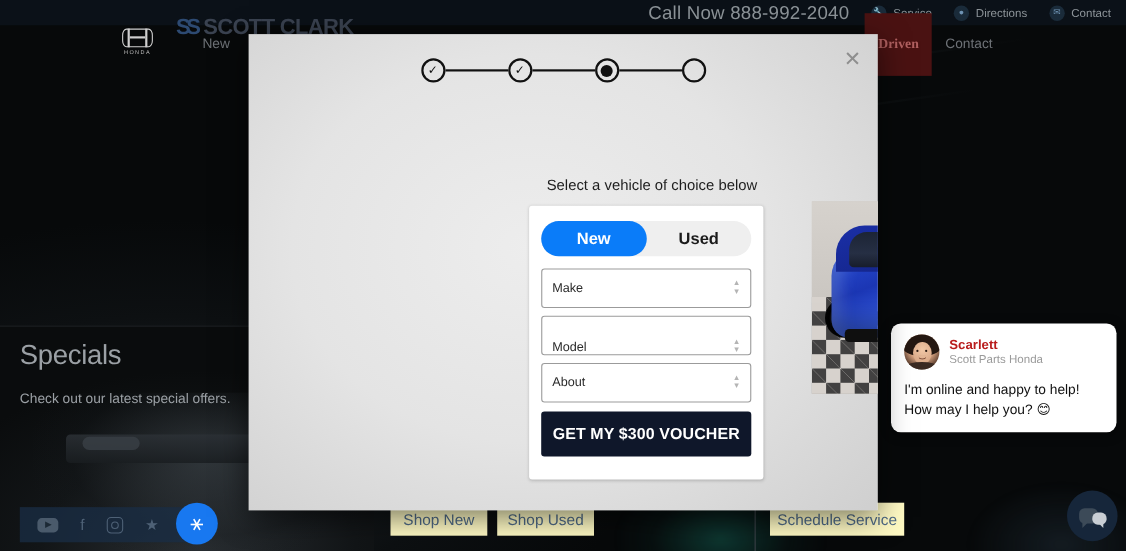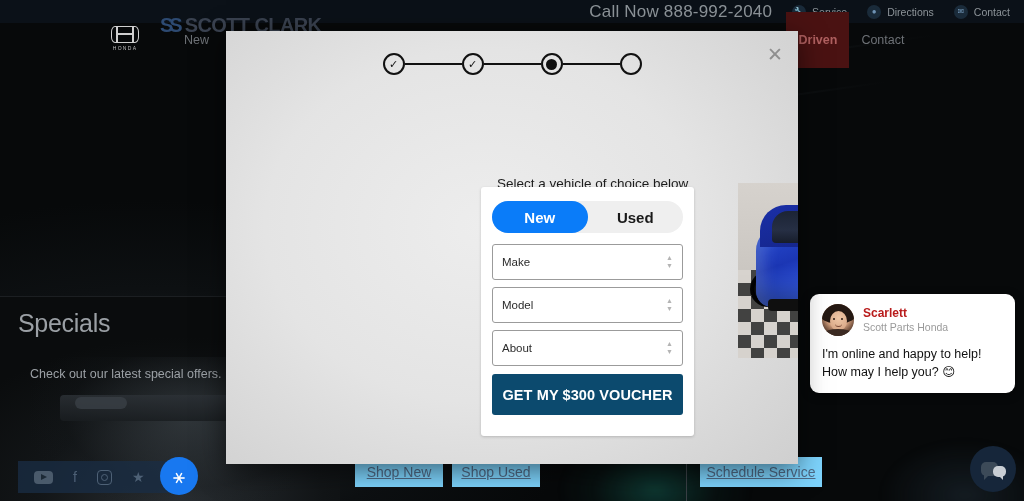--- a/index.html
+++ b/index.html
@@ -63,21 +63,21 @@
   .sc-glyph{color:#2d4a72;font-size:20px;font-weight:bold;letter-spacing:-4px;}
   .sc-name{color:#3a4250;font-size:20px;font-weight:bold;letter-spacing:-.6px;}
 
   
   .main-nav{
     position:absolute;left:0;top:29px;width:1024px;height:22px;
     display:flex;align-items:center;gap:0;padding-left:172px;box-sizing:border-box;
   }
   .nav-item{color:#6d7176;font-size:12.5px;padding:0 12px;white-space:nowrap;}
   .nav-item.green{background:#123014;color:#4c7a4f;}
-  .nav-item.driven{background:#4a1212;color:#b06060;font-weight:bold;padding:21px 12px;}
+  .nav-item.driven{background:#4a1212;color:#b06060;font-weight:bold;padding:21px 12px;font-family:Liberation Serif, serif;}
 
   
   .specials{
     position:absolute;left:0;top:296px;width:340px;height:205px;overflow:hidden;
     background:
       radial-gradient(ellipse 260px 160px at 180px 200px,#2a2f33 0%,#121517 55%,#0a0c0d 100%);
     border-top:1px solid #1c1f22;
   }
   .specials-car{
     position:absolute;left:30px;top:60px;width:320px;height:150px;
@@ -90,42 +90,42 @@
   .spec-hlight{position:absolute;top:100px;width:52px;height:12px;border-radius:6px;background:#3a4046;opacity:.8;}
   .spec-hl-l{left:75px;}
   .spec-hl-r{left:245px;}
   .spec-honda-badge{
     position:absolute;left:232px;top:100px;width:22px;height:13px;border:1.6px solid #585f66;border-radius:3px/5px;
   }
   .specials h2{
     position:absolute;left:18px;top:12px;margin:0;color:#9ba0a5;font-size:25px;font-weight:normal;letter-spacing:-.3px;
   }
   .specials p{
-    position:absolute;left:18px;top:58px;margin:12px;color:#9ba0a5;font-size:12.5px;
+    position:absolute;left:18px;top:58px;margin:0;color:#9ba0a5;font-size:12.5px;
   }
 
   
   .social-bar{
     position:absolute;left:18px;top:461px;width:170px;height:32px;background:rgba(26,46,70,.75);
     display:flex;align-items:center;gap:20px;padding-left:16px;box-sizing:border-box;
   }
   .soc{color:#4e6176;font-size:14px;line-height:1;}
   .soc-yt{width:19px;height:13px;background:#4a5a6b;border-radius:4px;display:flex;align-items:center;justify-content:center;}
   .soc-yt i{border-left:6px solid #1c2935;border-top:3.5px solid transparent;border-bottom:3.5px solid transparent;display:block;}
   .soc-ig{width:13px;height:13px;border:1.7px solid #4e6176;border-radius:4px;position:relative;}
   .soc-ig:after{content:"";position:absolute;left:3px;top:3px;width:5px;height:5px;border:1.5px solid #4e6176;border-radius:50%;}
   .access-btn{
     position:absolute;left:160px;top:457px;width:38px;height:38px;border-radius:50%;background:#1878f0;
     display:flex;align-items:center;justify-content:center;color:#fff;font-size:20px;
   }
 
   
   .bottom-btn{
-    position:absolute;height:30px;background:#7dd3fc;color:#4f6a86;font-size:14px;
-    display:flex;align-items:center;justify-content:center;text-decoration:underline;
+    position:absolute;height:30px;background:#fef9c3;color:#4f6a86;font-size:14px;
+    display:flex;align-items:center;justify-content:center;
   }
   .b-shopnew{left:355px;top:457px;width:88px;}
   .b-shopused{left:452px;top:457px;width:88px;}
   .b-sched{left:700px;top:457px;width:122px;}
   .bottom-divider{position:absolute;left:686px;top:451px;width:1px;height:50px;background:#3a4046;}
 
   
   .chat-launcher{
     position:absolute;left:970px;top:446px;width:46px;height:46px;border-radius:50%;
     background:#16263a;display:flex;align-items:center;justify-content:center;
@@ -187,43 +187,43 @@
     display:flex;align-items:center;justify-content:center;color:#8e8e8e;font-size:19px;line-height:1;font-weight:300;
   }
   .steps{
     position:absolute;left:0;right:0;top:22px;display:flex;align-items:center;justify-content:center;
   }
   .step-dot{width:22px;height:22px;border-radius:50%;border:2.5px solid #111;display:flex;align-items:center;justify-content:center;box-sizing:border-box;background:transparent;}
   .step-dot .chk{color:#111;font-size:11px;font-weight:bold;line-height:1;}
   .step-dot.current:after{content:"";width:11px;height:11px;border-radius:50%;background:#111;}
   .step-line{width:57px;height:2.5px;background:#111;}
   .step-label{position:absolute;left:0;right:0;top:55px;text-align:center;font-size:13px;color:#1d1d1d;}
-  .modal-subtitle{position:absolute;left:271px;top:130px;font-size:13.5px;color:#1d1d1d;margin-top:15px;}
+  .modal-subtitle{position:absolute;left:271px;top:130px;font-size:13.5px;color:#1d1d1d;}
 
   .form-card{
     position:absolute;left:255px;top:156px;width:213px;height:249px;background:#fff;border-radius:3px;
     box-shadow:0 1px 3px rgba(0,0,0,.18);
   }
   .toggle{
     position:absolute;left:11px;top:14px;width:191px;height:32px;border-radius:16px;background:#efefef;display:flex;
   }
   .toggle-opt{
     flex:1;display:flex;align-items:center;justify-content:center;font-size:15px;font-weight:bold;color:#1a1a1a;border-radius:16px;
   }
   .toggle-opt.active{background:#0a7cf9;color:#fff;}
   .sel{
     position:absolute;left:11px;width:191px;height:36px;border:1px solid #9b9b9b;border-radius:3px;background:#fff;
     display:flex;align-items:center;padding:0 9px;box-sizing:border-box;font-size:11.5px;color:#2b2b2b;
   }
   .sel-1{top:57px;}
-  .sel-2{top:100px;}
+  .sel-2{top:100px;align-items:flex-end;}
   .sel-3{top:143px;}
   .sel .spin{margin-left:auto;display:flex;flex-direction:column;align-items:center;gap:2px;color:#b4b4b4;font-size:7px;line-height:.8;}
   .voucher-btn{
-    position:absolute;left:11px;top:187px;width:191px;height:41px;background:#0c4a6e;border-radius:3px;
+    position:absolute;left:11px;top:187px;width:191px;height:41px;background:#0f172a;border-radius:3px;
     display:flex;align-items:center;justify-content:center;color:#fff;font-size:14.5px;font-weight:bold;letter-spacing:.1px;
   }
 
   
   .vehicle{position:absolute;left:512px;top:152px;width:256px;}
   .veh-img{
     width:256px;height:175px;position:relative;overflow:hidden;
     background:linear-gradient(180deg,#cfcbc6 0%,#c6c2bd 52%,#b9b5b0 53%,#b9b5b0 100%);
   }
   .veh-floor{

